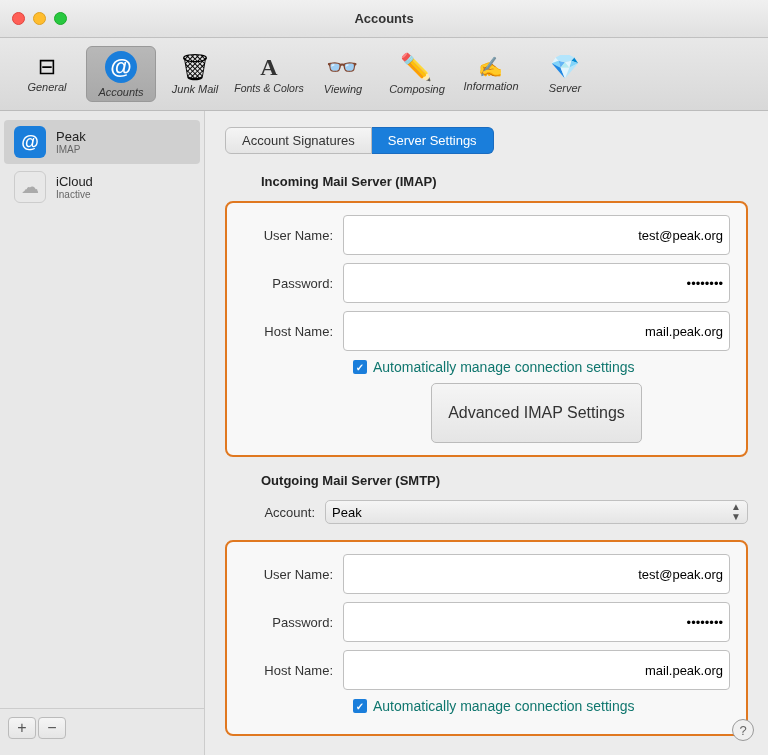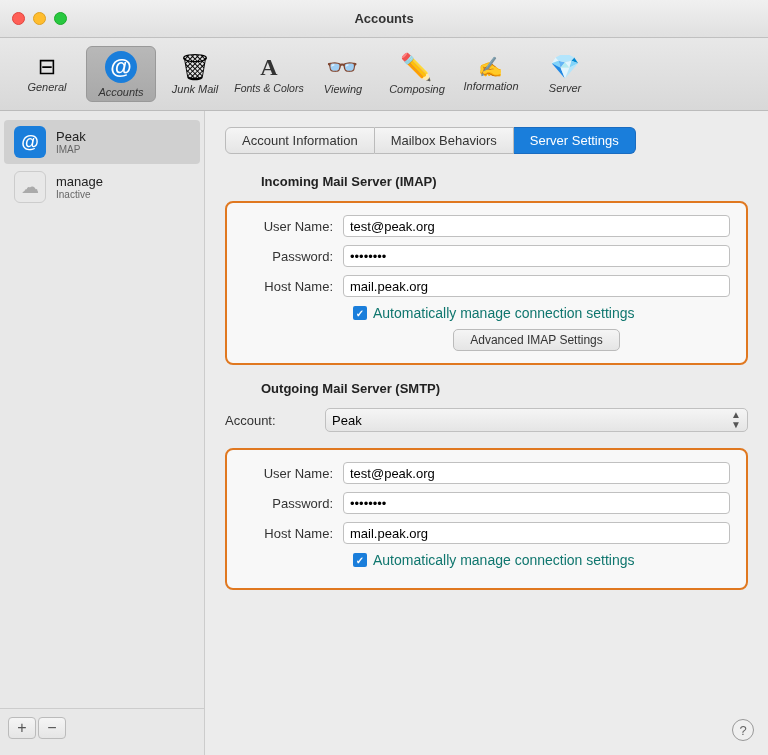--- a/index.html
+++ b/index.html
@@ -203,27 +203,28 @@
     .field-label {
       width: 100px;
       text-align: right;
       padding-right: 10px;
       font-size: 13px;
       color: #333;
       flex-shrink: 0;
     }
     .field-input {
       flex: 1;
-      height: 22px;
+      height: 40px;
       border: 1px solid #c0c0c0;
       border-radius: 4px;
       padding: 2px 6px;
       font-size: 13px;
       background: white;
       outline: none;
+      text-align: right;
     }
 
     .checkbox-row {
       display: flex;
       align-items: center;
       margin-bottom: 8px;
       padding-left: 110px;
       gap: 6px;
     }
     .checkbox-box {
@@ -242,36 +243,37 @@
       font-weight: bold;
     }
     .checkbox-label { font-size: 14px; color: #0f766e; }
 
     .button-row {
       display: flex;
       justify-content: center;
       padding-left: 100px;
     }
     .mac-button {
-      padding: 3px 16px;
-      font-size: 12px;
+      padding: 20px 16px;
+      font-size: 16px;
       background: linear-gradient(to bottom, #f5f5f5, #e5e5e5);
       border: 1px solid #bbb;
       border-radius: 5px;
       cursor: pointer;
       color: #333;
     }
 
     .account-select-row {
       display: flex;
       align-items: center;
       margin-bottom: 16px;
     }
     .select-label {
       width: 100px;
+      text-align: right;
       padding-right: 10px;
       font-size: 13px;
       color: #333;
     }
     .mac-select {
       flex: 1;
       height: 24px;
       border: 1px solid #c0c0c0;
       border-radius: 5px;
       background: linear-gradient(to bottom, #f5f5f5, #e5e5e5);
@@ -377,40 +379,39 @@
           <span class="account-name">Peak</span>
           <span class="account-type">IMAP</span>
         </div>
       </div>
 
       <div class="account-item">
         <div class="account-icon icloud">
           <span style="font-size:18px; color:#aaa;">☁</span>
         </div>
         <div class="account-info">
-          <span class="account-name">manage</span>
+          <span class="account-name">iCloud</span>
           <span class="account-type">Inactive</span>
         </div>
       </div>
     </div>
     <div class="sidebar-footer">
       <div class="sidebar-btn">
         <span>+</span>
       </div>
       <div class="sidebar-btn">
         <span>−</span>
       </div>
     </div>
   </div>
 
   <div class="content">
 
     <div class="tabs">
-      <button class="tab-btn">Account Information</button>
-      <button class="tab-btn">Mailbox Behaviors</button>
+      <button class="tab-btn">Account Signatures</button>
       <button class="tab-btn active">Server Settings</button>
     </div>
 
     <div>
       <p class="section-title">Incoming Mail Server (IMAP)</p>
       <div class="settings-box">
 
         <div class="field-row">
           <span class="field-label">User Name:</span>
           <input class="field-input" type="text" value="test@peak.org" style="">

